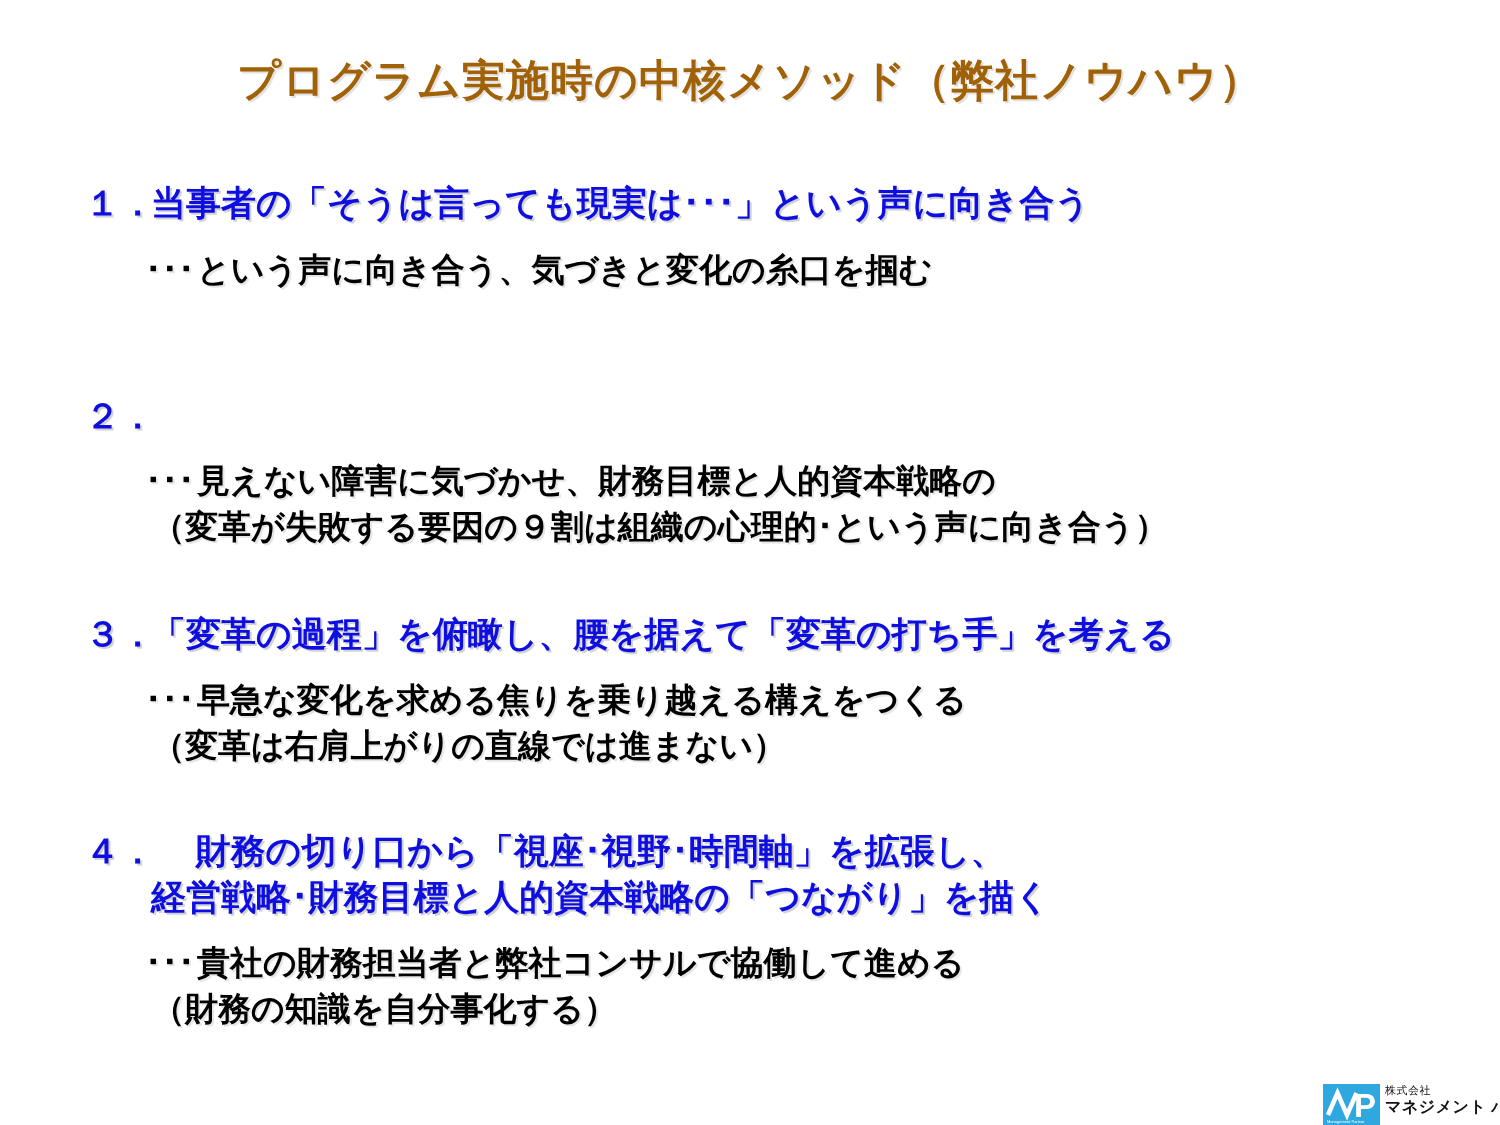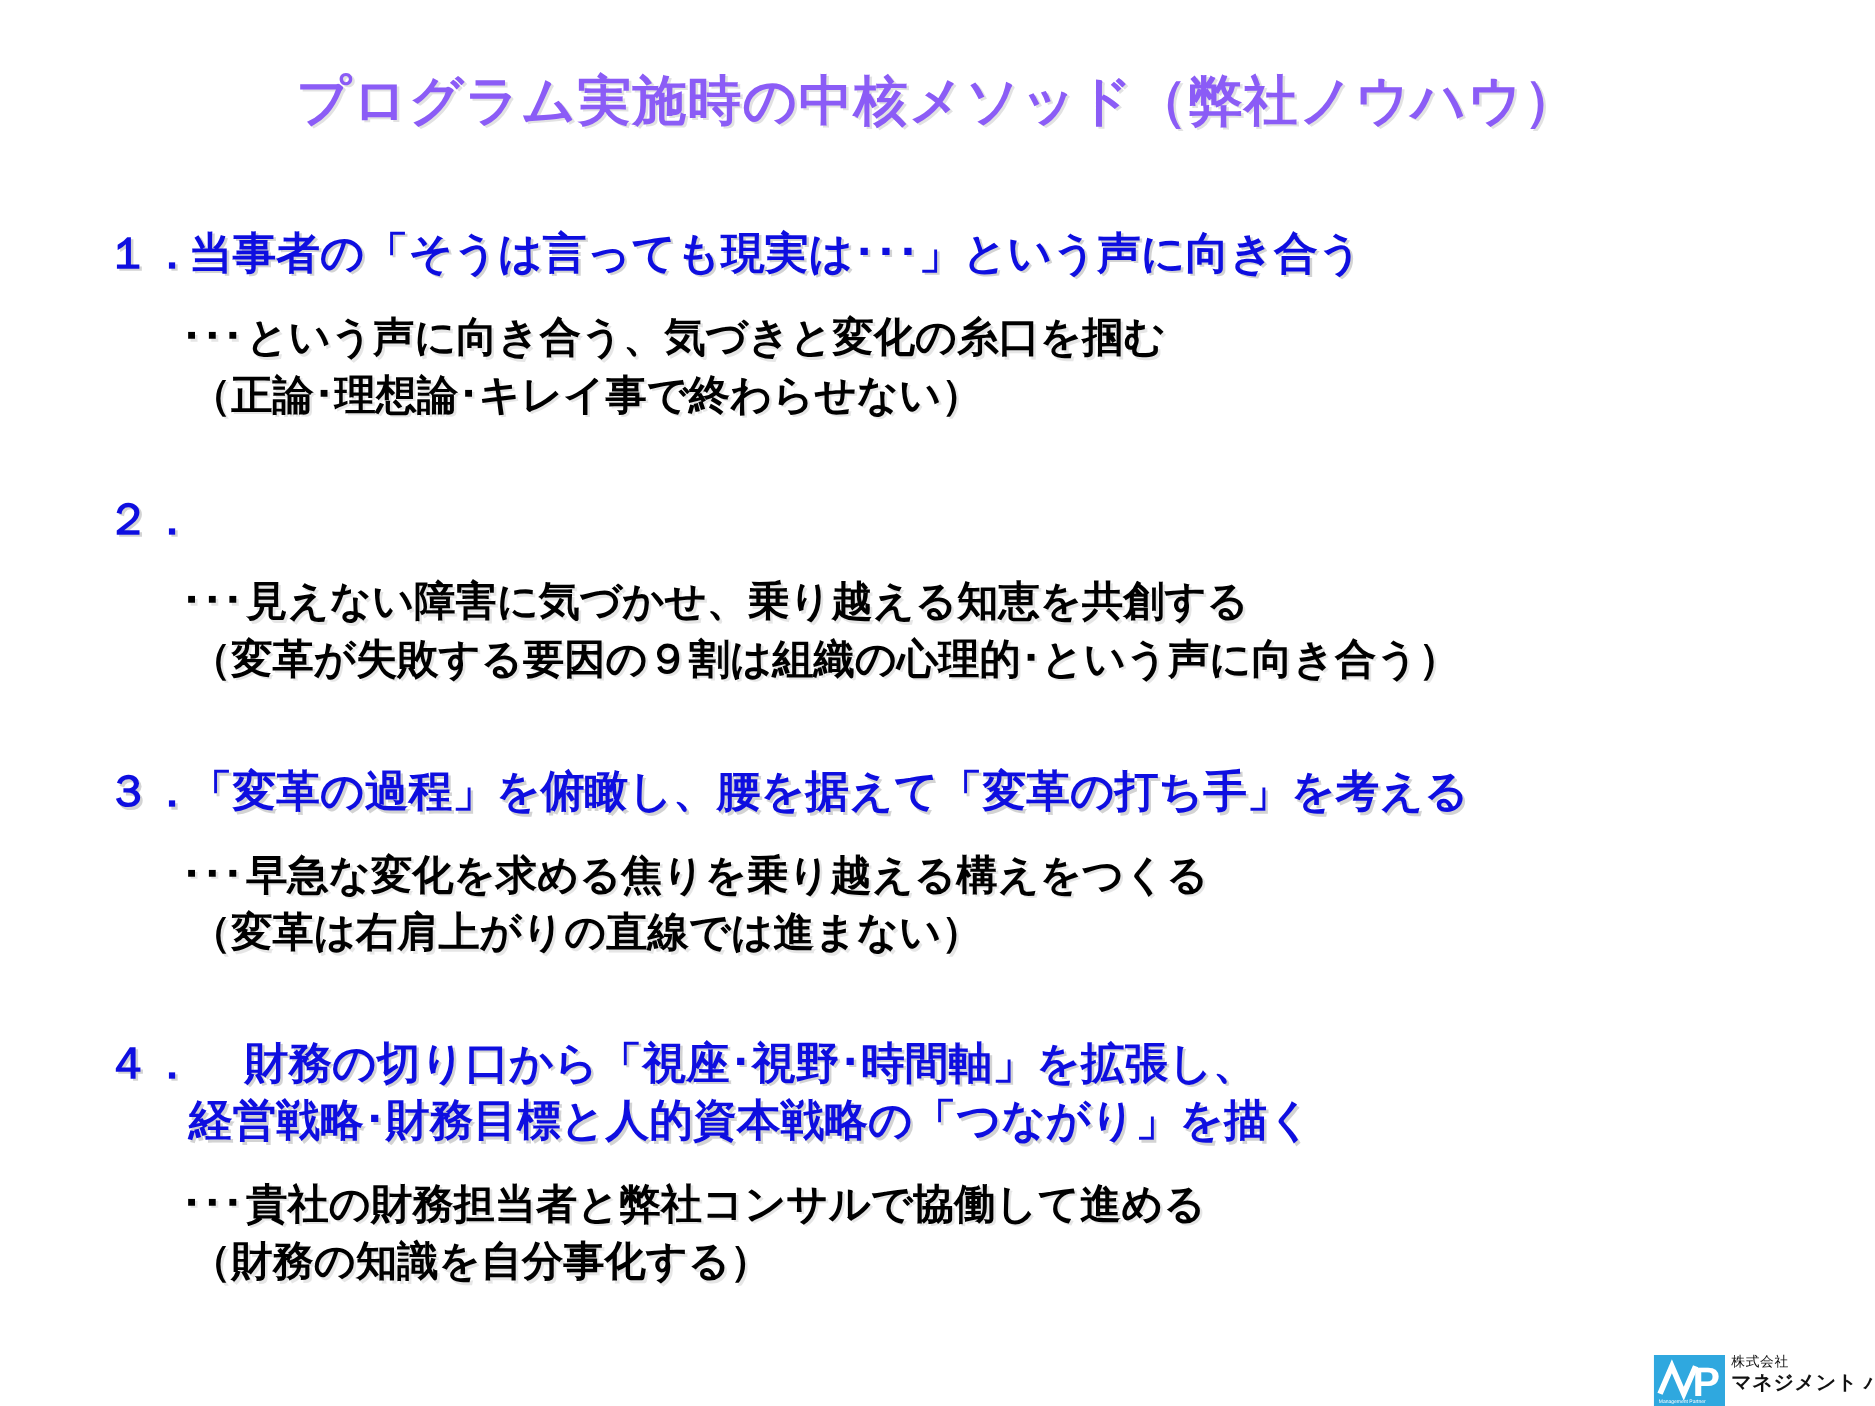--- a/index.html
+++ b/index.html
@@ -4,21 +4,21 @@
 <style>
   html,body{margin:0;padding:0;}
   body{
     width:1500px;height:1125px;background:#ffffff;position:relative;overflow:hidden;
     font-family:"Liberation Sans","DejaVu Sans",sans-serif;
     -webkit-font-smoothing:antialiased;
   }
   .slide{position:absolute;inset:0;}
   .title{
     position:absolute;top:52px;left:0;width:100%;
-    text-align:center;font-size:43px;font-weight:900;color:#8b5cf6;
+    text-align:center;font-size:43px;font-weight:900;color:#a16207;
     letter-spacing:1px;
     text-shadow:2px 2px 0 rgba(190,190,190,.45);
     white-space:nowrap;
   }
   .heading{
     position:absolute;left:85px;
     font-size:35px;font-weight:900;color:#0E0EE0;line-height:46px;
     text-shadow:2px 2px 0 rgba(168,168,168,.5);
     white-space:nowrap;
   }
@@ -49,29 +49,28 @@
 <div class="slide">
 
   <div class="title">プログラム実施時の中核メソッド（弊社ノウハウ）</div>
 
   <div class="heading" style="top:180px">
     <span class="num">１．</span><span class="htext"><span class="hline">当事者の「そうは言っても現実は･･･」という声に向き合う</span></span>
   </div>
   <div class="detail" style="top:247px">
     <span class="prefix">･･･</span>
     <span class="dline">という声に向き合う、気づきと変化の糸口を掴む</span>
-    <span class="dline dline2">（正論･理想論･キレイ事で終わらせない）</span>
   </div>
 
   <div class="heading" style="top:393px">
     <span class="num">２．</span>
   </div>
   <div class="detail" style="top:458px">
     <span class="prefix">･･･</span>
-    <span class="dline">見えない障害に気づかせ、乗り越える知恵を共創する</span>
+    <span class="dline">見えない障害に気づかせ、財務目標と人的資本戦略の</span>
     <span class="dline dline2">（変革が失敗する要因の９割は組織の心理的･という声に向き合う）</span>
   </div>
 
   <div class="heading" style="top:611px">
     <span class="num">３．</span><span class="htext"><span class="hline">「変革の過程」を俯瞰し、腰を据えて「変革の打ち手」を考える</span></span>
   </div>
   <div class="detail" style="top:677px">
     <span class="prefix">･･･</span>
     <span class="dline">早急な変化を求める焦りを乗り越える構えをつくる</span>
     <span class="dline dline2">（変革は右肩上がりの直線では進まない）</span>

